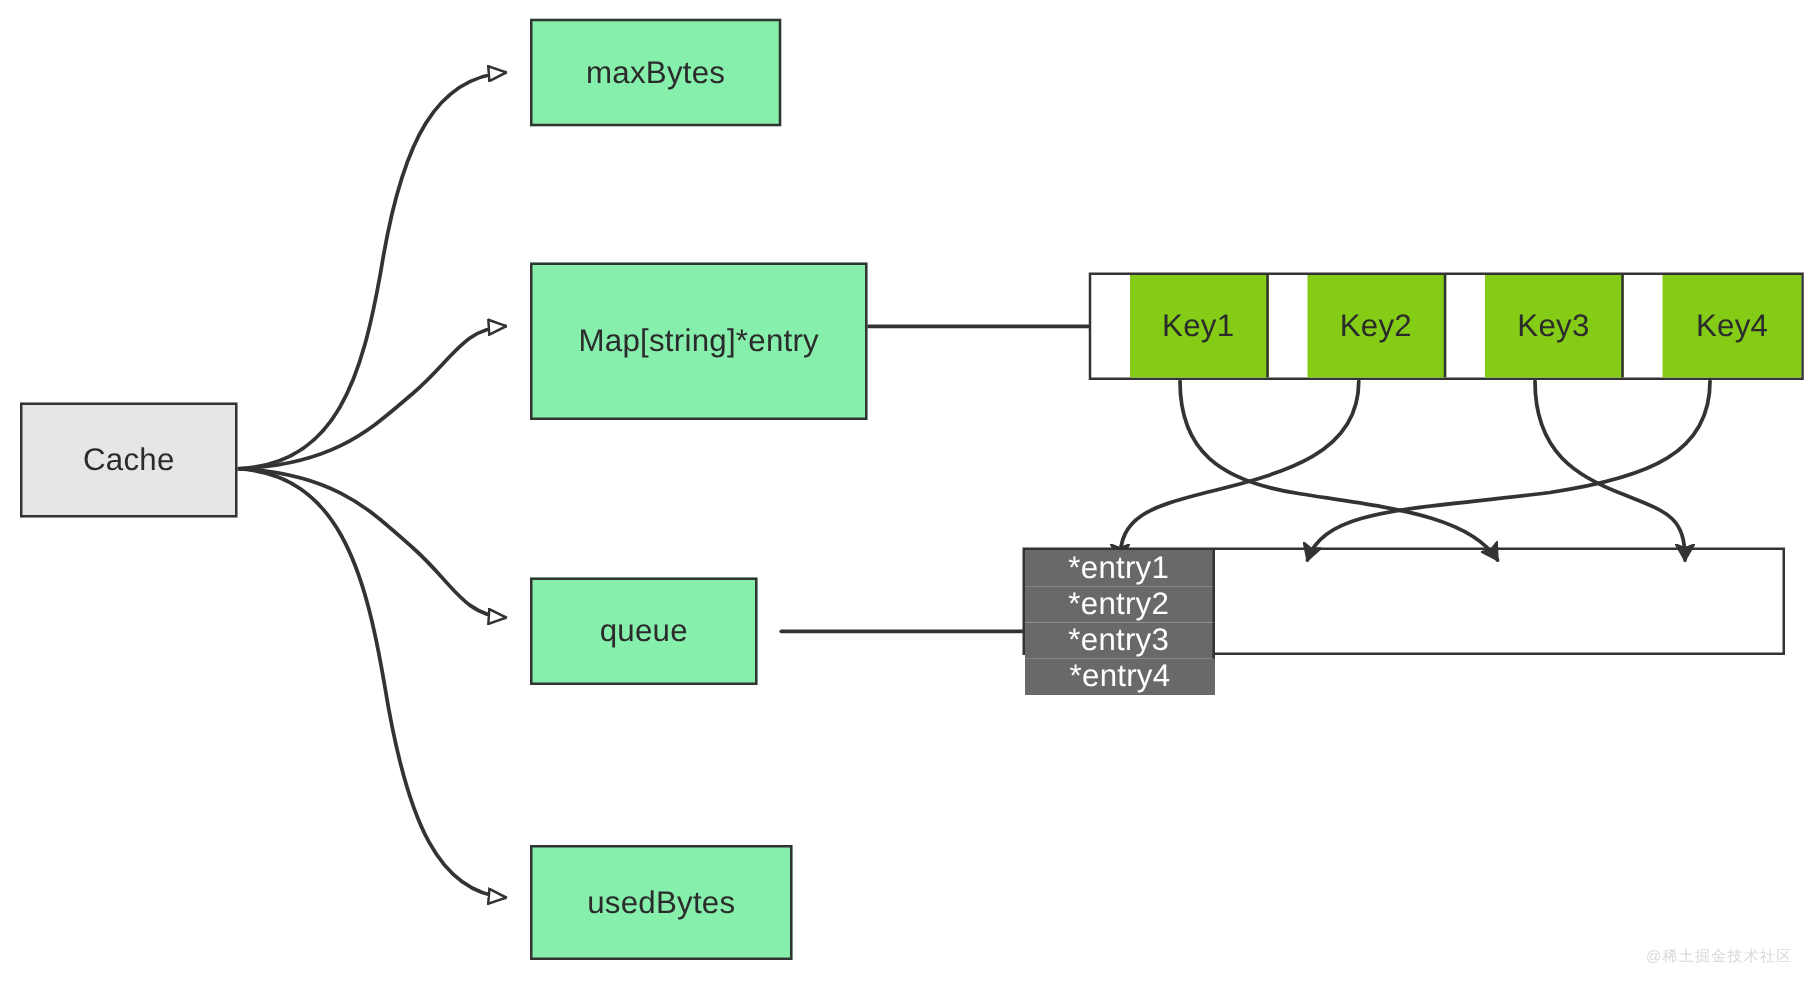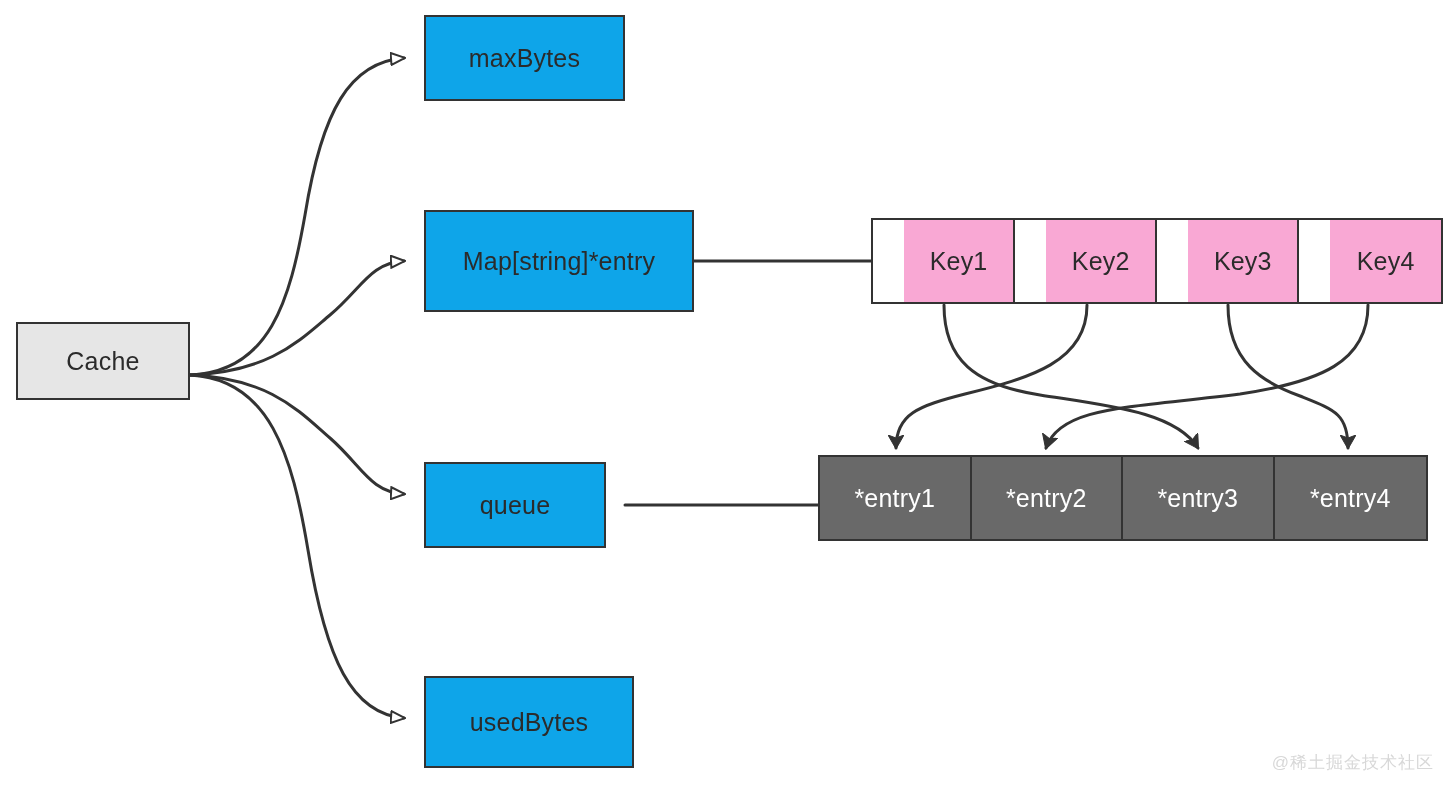--- a/index.html
+++ b/index.html
@@ -22,21 +22,21 @@
     left: 0;
     top: 0;
     width: 1456px;
     height: 788px;
     pointer-events: none;
   }
   .node {
     position: absolute;
     box-sizing: border-box;
     border: 2.6px solid #333333;
-    background: #0ea5e9;
+    background: #86efac;
     color: #2b2b2b;
     display: flex;
     align-items: center;
     justify-content: center;
     font-size: 25px;
     letter-spacing: 0.2px;
     z-index: 3;
   }
   .node.root {
     background: #e6e6e6;
@@ -54,33 +54,33 @@
     align-items: center;
     justify-content: center;
     font-size: 25px;
     letter-spacing: 0.2px;
     border-right: 2.6px solid #333333;
   }
   .rowstrip .cell:last-child {
     border-right: none;
   }
   #key-row .cell {
-    background: #f9a8d4;
+    background: #84cc16;
     color: #2b2b2b;
     margin-left: 31px;
   }
   #entry-row .cell {
     background: #696969;
     color: #ffffff;
   }
   #watermark {
     position: absolute;
     right: 22px;
     bottom: 14px;
-    font-size: 17px;
+    font-size: 12px;
     color: #d8d8d8;
     letter-spacing: 1px;
     z-index: 4;
     user-select: none;
   }
 </style>
 </head>
 <body>
 
 <div id="canvas">
@@ -112,29 +112,29 @@
       <path d="M944,305 C 944,360 975,385 1040,395 C 1110,406 1175,412 1198,448" marker-end="url(#solidArrow)"></path>
 
       <path d="M1087,305 C 1087,362 1030,378 965,394 C 918,406 896,414 896,448" marker-end="url(#solidArrow)"></path>
 
       <path d="M1228,305 C 1228,362 1262,382 1300,396 C 1335,410 1348,414 1348,448" marker-end="url(#solidArrow)"></path>
 
       <path d="M1368,305 C 1368,362 1320,382 1240,394 C 1130,408 1060,406 1046,448" marker-end="url(#solidArrow)"></path>
     </g>
   </svg>
 
-  <div class="node root" style="left:16px; top:322px; width:174px; height:78px;">
+  <div class="node root" style="left:16px; top:322px; width:174px; height:92px;">
     <span>Cache</span>
   </div>
 
   <div class="node" style="left:424px; top:15px; width:201px; height:86px;">
     <span>maxBytes</span>
   </div>
 
-  <div class="node" style="left:424px; top:210px; width:270px; height:102px;">
+  <div class="node" style="left:424px; top:210px; width:270px; height:126px;">
     <span>Map[string]*entry</span>
   </div>
 
   <div class="node" style="left:424px; top:462px; width:182px; height:86px;">
     <span>queue</span>
   </div>
 
   <div class="node" style="left:424px; top:676px; width:210px; height:92px;">
     <span>usedBytes</span>
   </div>
@@ -147,21 +147,21 @@
       <span>Key2</span>
     </div>
     <div class="cell" style="width:143px;">
       <span>Key3</span>
     </div>
     <div class="cell" style="width:143px;text-align:right;">
       <span>Key4</span>
     </div>
   </div>
 
-  <div class="rowstrip" id="entry-row" style="left:818px; top:455px; width:610px; height:86px;">
+  <div class="rowstrip" id="entry-row" style="left:818px; top:438px; width:610px; height:86px;flex-direction:column;">
     <div class="cell" style="width:152px;">
       <span>*entry1</span>
     </div>
     <div class="cell" style="width:152px;">
       <span>*entry2</span>
     </div>
     <div class="cell" style="width:152px;">
       <span>*entry3</span>
     </div>
     <div class="cell" style="width:152px;">

